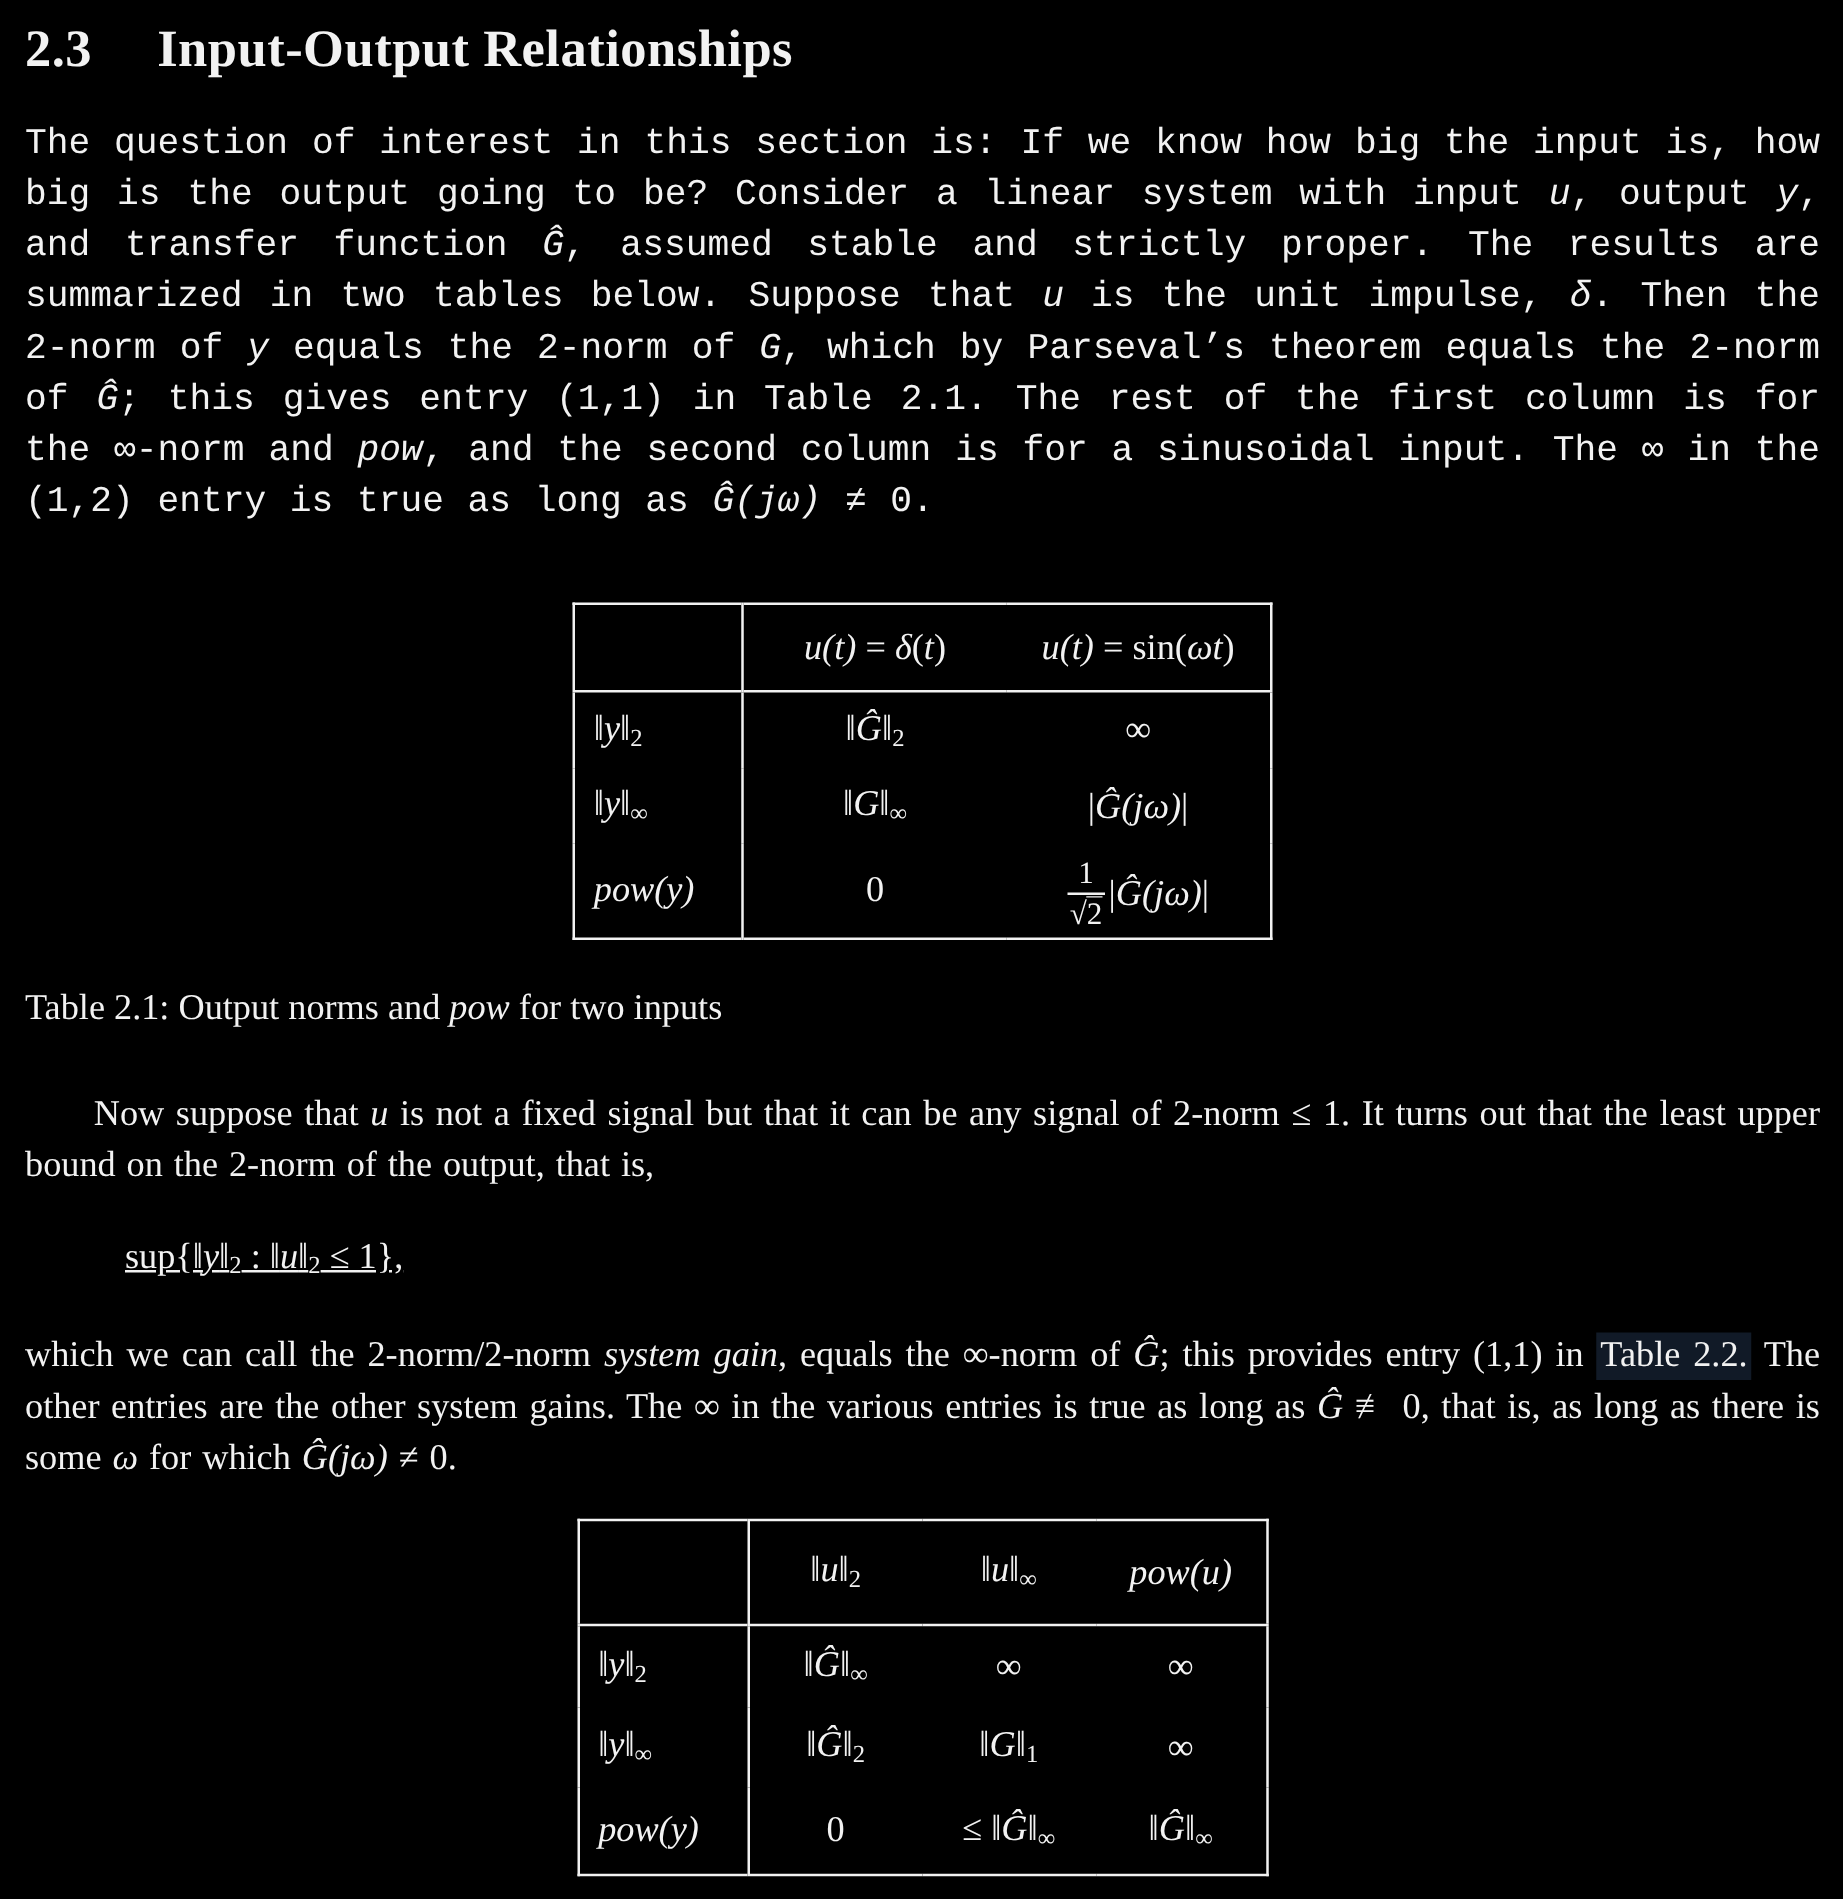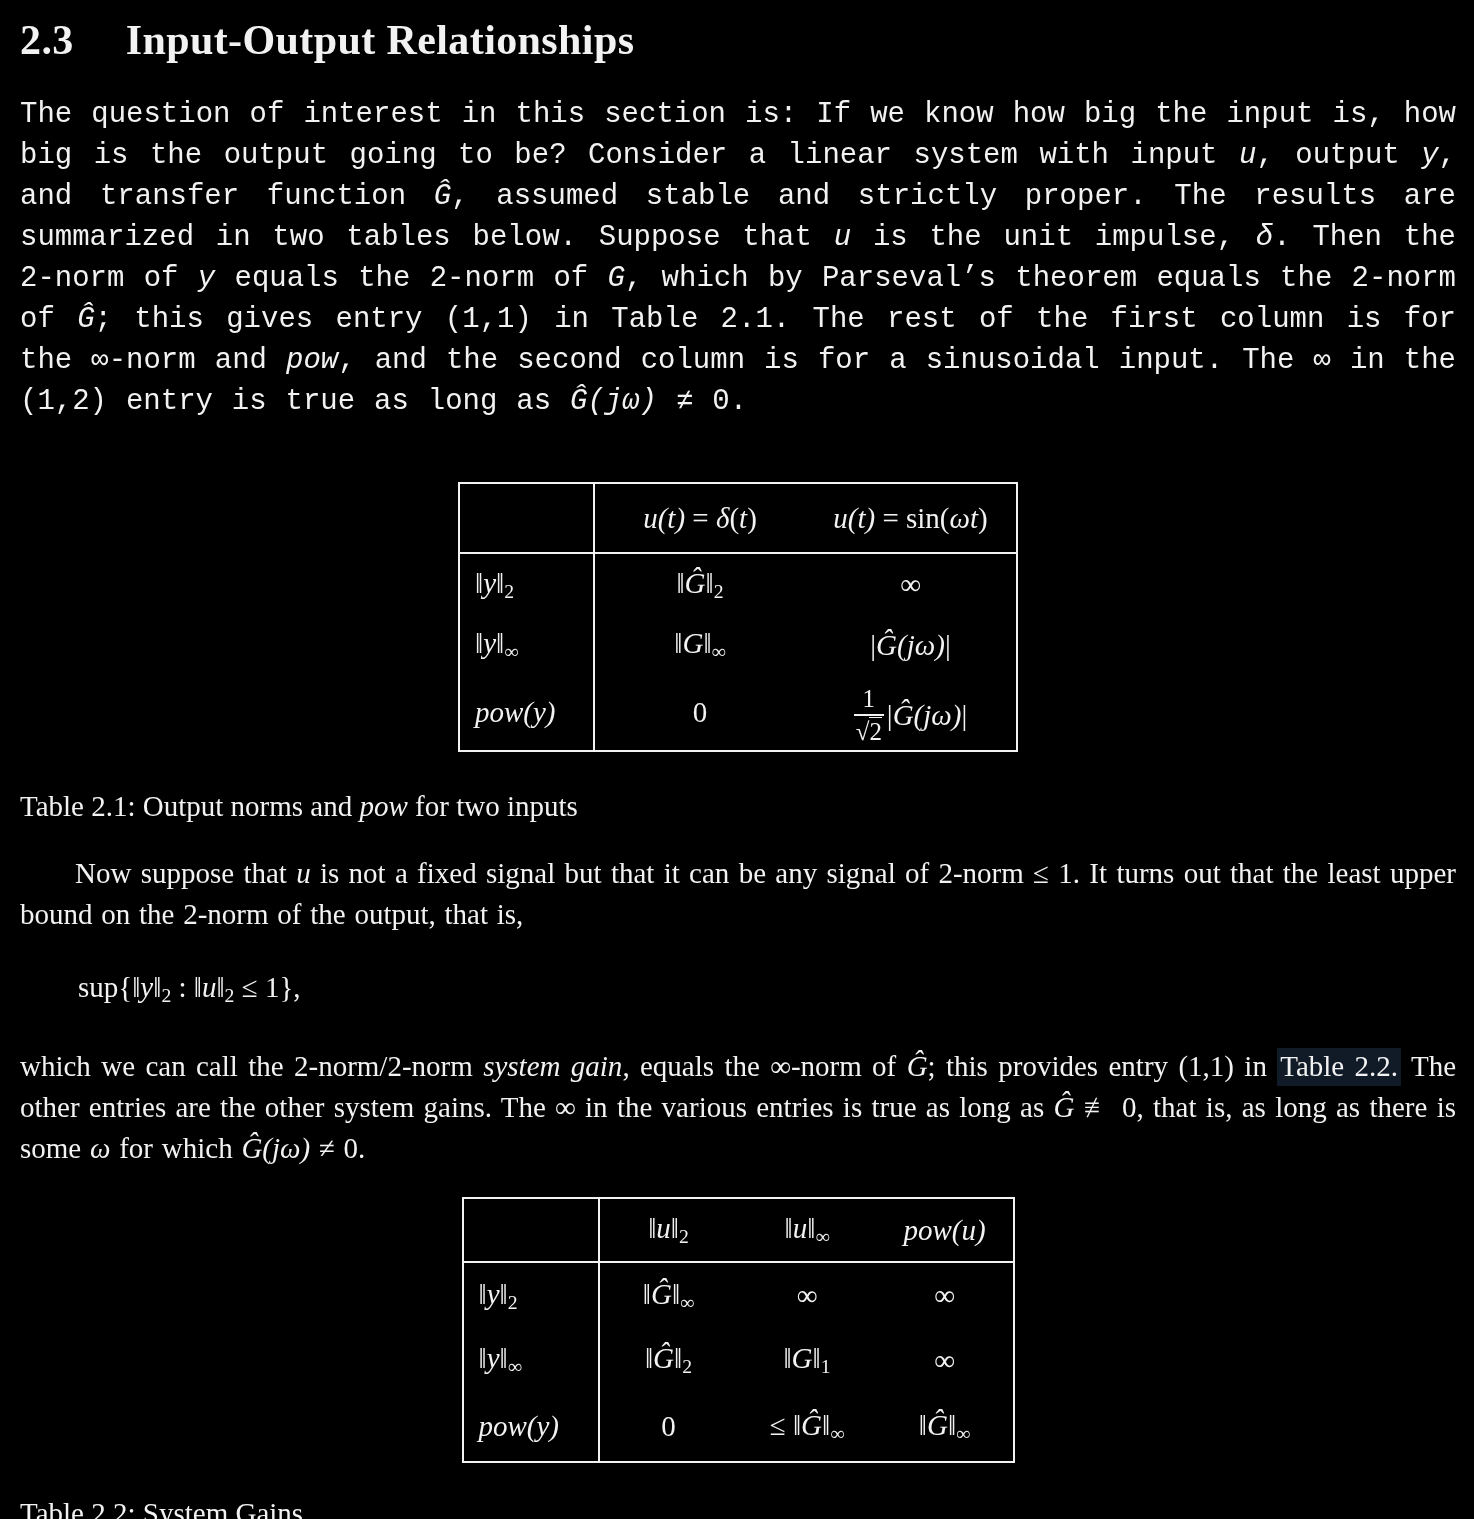--- a/index.html
+++ b/index.html
@@ -24,25 +24,25 @@
   .section-heading .num { display: inline-block; margin-right: 52px; }
 
   
   p.body-text {
     margin: 0;
     line-height: 41px;
     text-align: justify;
     word-spacing: 1.5px;
   }
   #p1 { margin-top: 30px; font-family: Liberation Mono, monospace; }
-  #p2 { margin-top: 26px; text-indent: 55px; }
+  #p2 { margin-top: 44px; text-indent: 55px; }
   #p3 { margin-top: 30px; }
 
   
-  .equation { margin: 32px 0 0 58px; line-height: 41px; }
+  .equation { margin: 32px 0 0 80px; line-height: 41px; text-decoration: underline; }
 
   
   .i  { font-style: italic; }
   .sb { font-size: 68%; vertical-align: -0.24em; }
   .hl { background: #111a27; padding: 2px 3px 4px 3px; }
 
   
   .table-wrap { display: flex; justify-content: center; }
   #t1-wrap { margin-top: 60px; }
   #t2-wrap { margin-top: 28px; }
@@ -70,21 +70,21 @@
   #table1 col.c2 { width: 212px; }
   #table1 thead tr { height: 70px; }
   #table1 tbody tr:nth-child(1) { height: 62px; }
   #table1 tbody tr:nth-child(2) { height: 60px; }
   #table1 tbody tr:nth-child(3) { height: 76px; }
 
   #table2 col.c0 { width: 136px; }
   #table2 col.c1 { width: 139px; }
   #table2 col.c2 { width: 139px; }
   #table2 col.c3 { width: 137px; }
-  #table2 thead tr { height: 64px; }
+  #table2 thead tr { height: 84px; }
   #table2 tbody tr:nth-child(1) { height: 66px; }
   #table2 tbody tr:nth-child(2) { height: 64px; }
   #table2 tbody tr:nth-child(3) { height: 70px; }
 
   
   .fracline { display: inline-flex; align-items: center; }
   .frac {
     display: inline-flex; flex-direction: column; align-items: center;
     font-size: 0.86em; margin-right: 3px; line-height: 1.05;
   }

